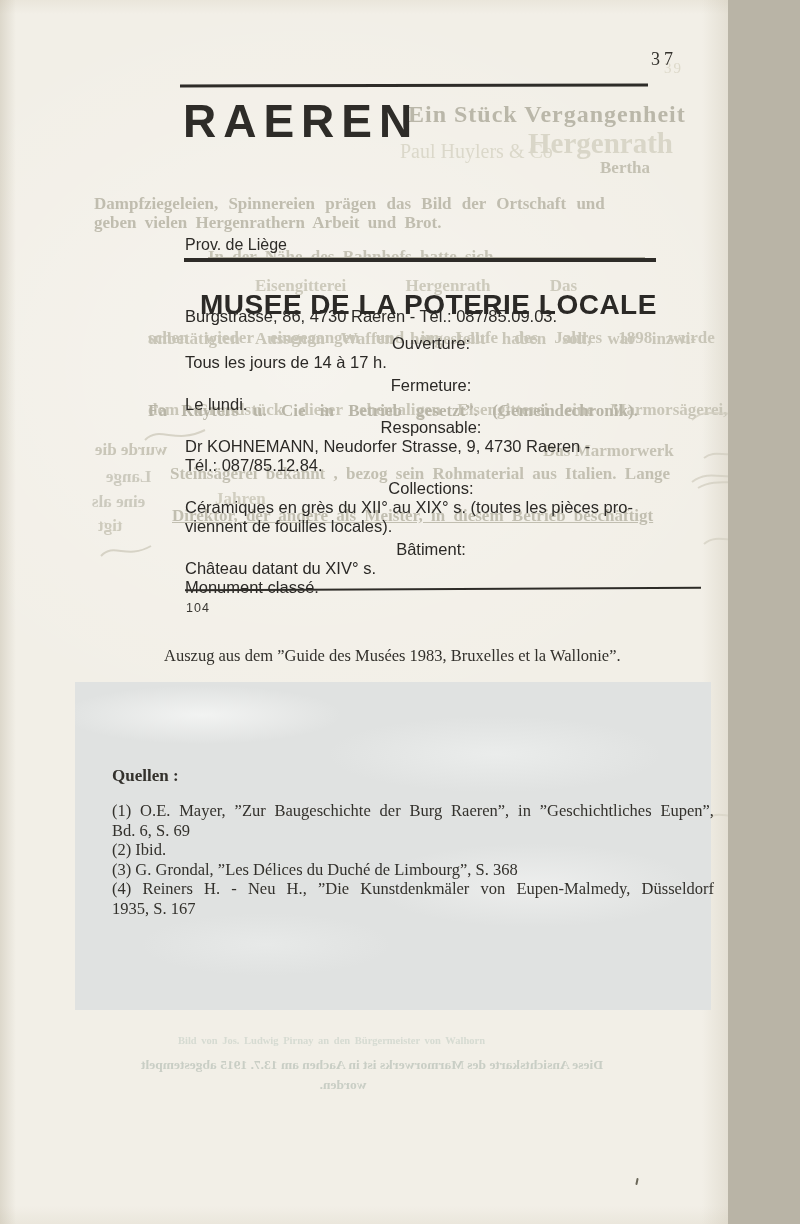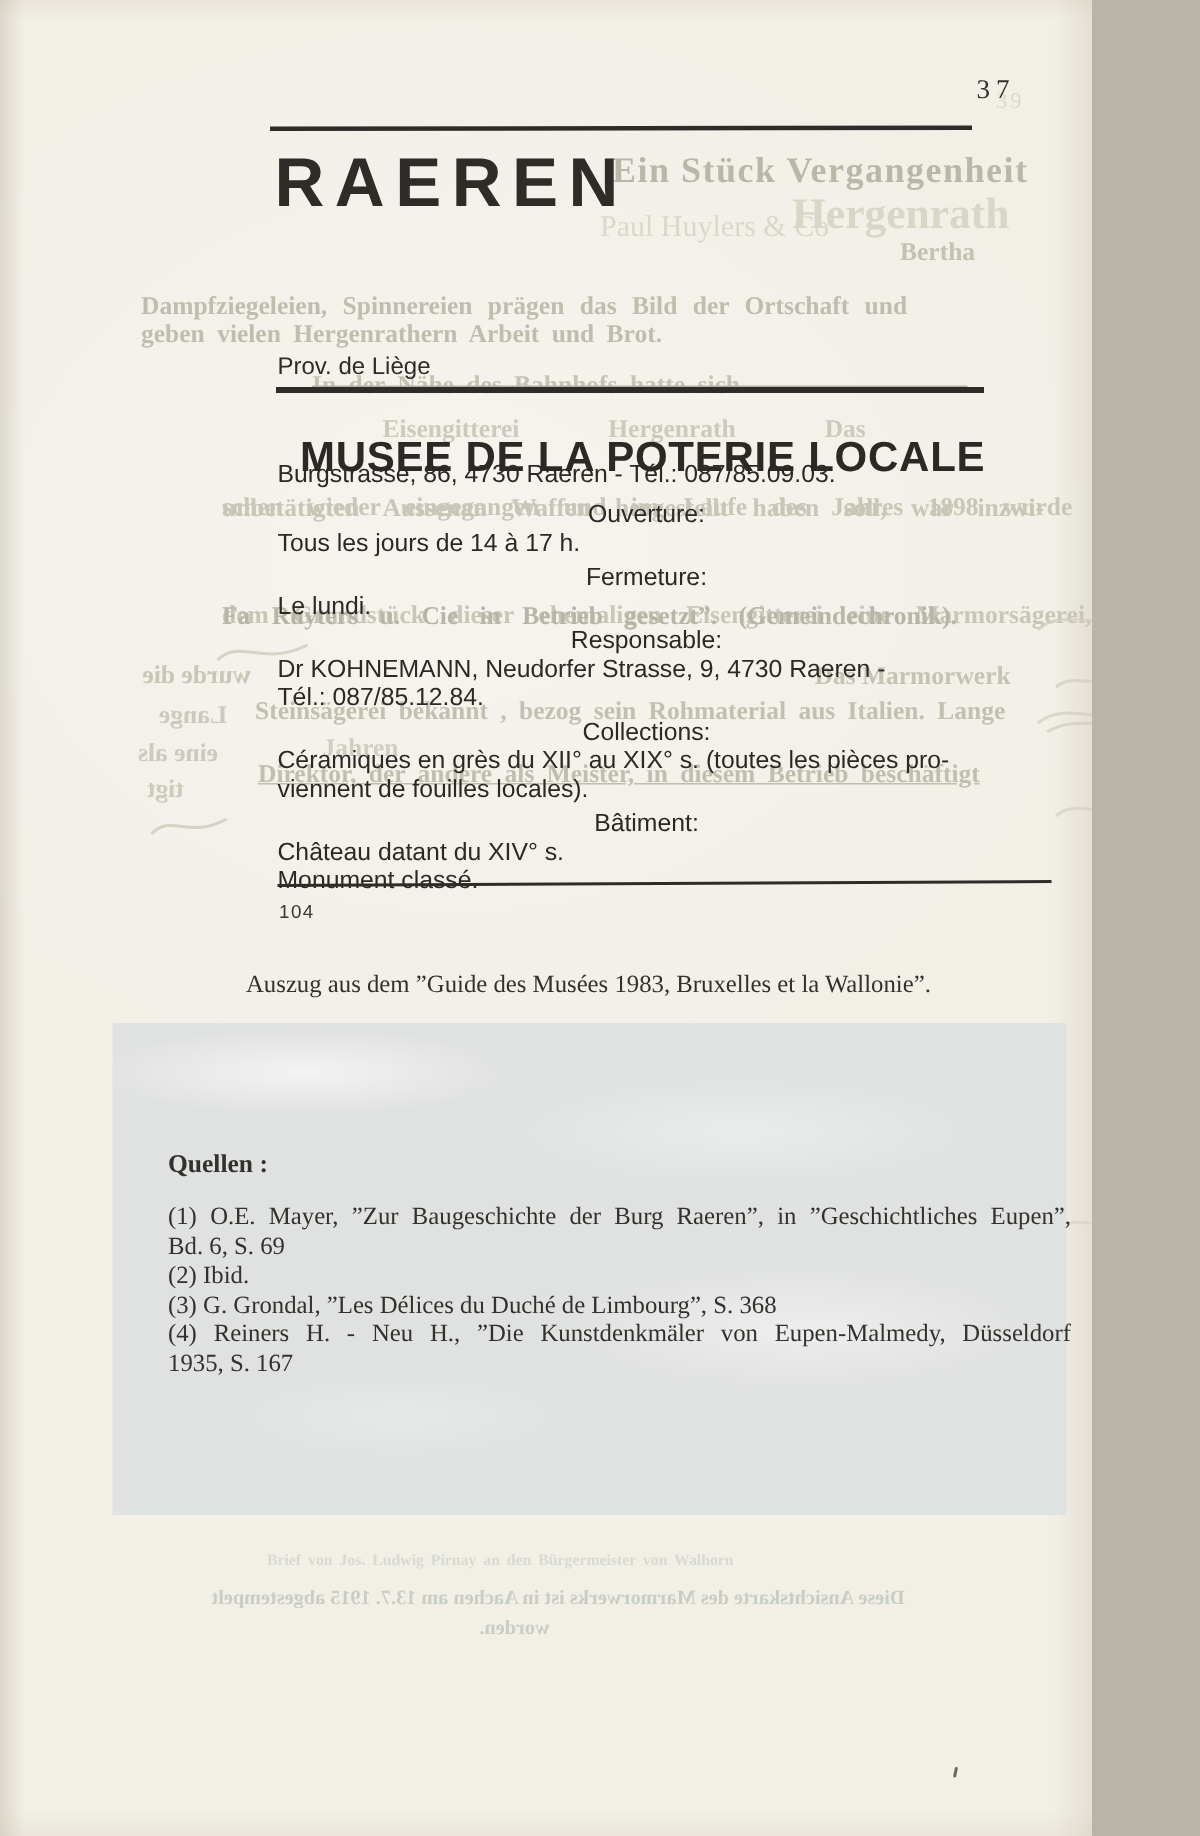--- a/index.html
+++ b/index.html
@@ -64,21 +64,21 @@
   <div class="g" style="left:148px;top:352px;color:#c9c6b8;word-spacing:12px;margin-top:48px;">dem Grundstück dieser ehemaligen Eisengitterei eine Marmorsägerei,</div>
   <div class="g" style="left:148px;top:401px;color:#b8b5a7;word-spacing:10px;">Fa Ruyters u. Cie in Betrieb gesetzt”. (Gemeindechronik).</div>
   <div class="g" style="left:543px;top:441px;color:#c6c3b5;">Das Marmorwerk</div>
   <div class="g m" style="left:95px;top:440px;color:#c9c6b8;">wurde die</div>
   <div class="g" style="left:170px;top:464px;color:#c3c0b2;word-spacing:4px;">Steinsägerei bekannt , bezog sein Rohmaterial aus Italien. Lange</div>
   <div class="g m" style="left:106px;top:467px;color:#cccabe;">Lange</div>
   <div class="g" style="left:170px;top:489px;color:#d1cec0;margin-left:45px;">Jahren</div>
   <div class="g m" style="left:92px;top:492px;color:#cccabe;">eine als</div>
   <div class="g" style="left:172px;top:506px;color:#c1beb0;word-spacing:4px;text-decoration:underline;">Direktor, der andere als Meister, in diesem Betrieb beschäftigt</div>
   <div class="g m" style="left:98px;top:516px;color:#cecbbd;">tigt</div>
-  <div class="g" style="left:178px;top:1035px;font-size:10.5px;color:#d6dbd2;word-spacing:2px;">Brief von Jos. Ludwig Pirnay an den Bürgermeister von Walhorn</div>
+  <div class="g" style="left:178px;top:1035px;font-size:10.5px;color:#d6dbd2;word-spacing:2px;">Bild von Jos. Ludwig Pirnay an den Bürgermeister von Walhorn</div>
   <div class="g m" style="left:113px;top:1057px;width:490px;font-size:13.5px;color:#c9cec5;">Diese Ansichtskarte des Marmorwerks ist in Aachen am 13.7. 1915 abgestempelt</div>
   <div class="g m" style="left:308px;top:1077px;width:70px;font-size:13.5px;color:#c9cec5;text-align:center;">worden.</div>
 
   <svg class="squig" style="left:140px;top:420px;" width="70" height="30" viewBox="0 0 70 30">
       <path d="M5,20 C20,5 35,25 65,10" stroke="#cdc9ba" stroke-width="2" fill="none"></path>
     </svg>
   <svg class="squig" style="left:96px;top:538px;" width="60" height="26" viewBox="0 0 60 26">
       <path d="M5,18 C18,4 30,22 55,8" stroke="#cdc9ba" stroke-width="2" fill="none"></path>
     </svg>
   <svg class="squig" style="left:688px;top:402px;" width="75" height="26" viewBox="0 0 75 26">

